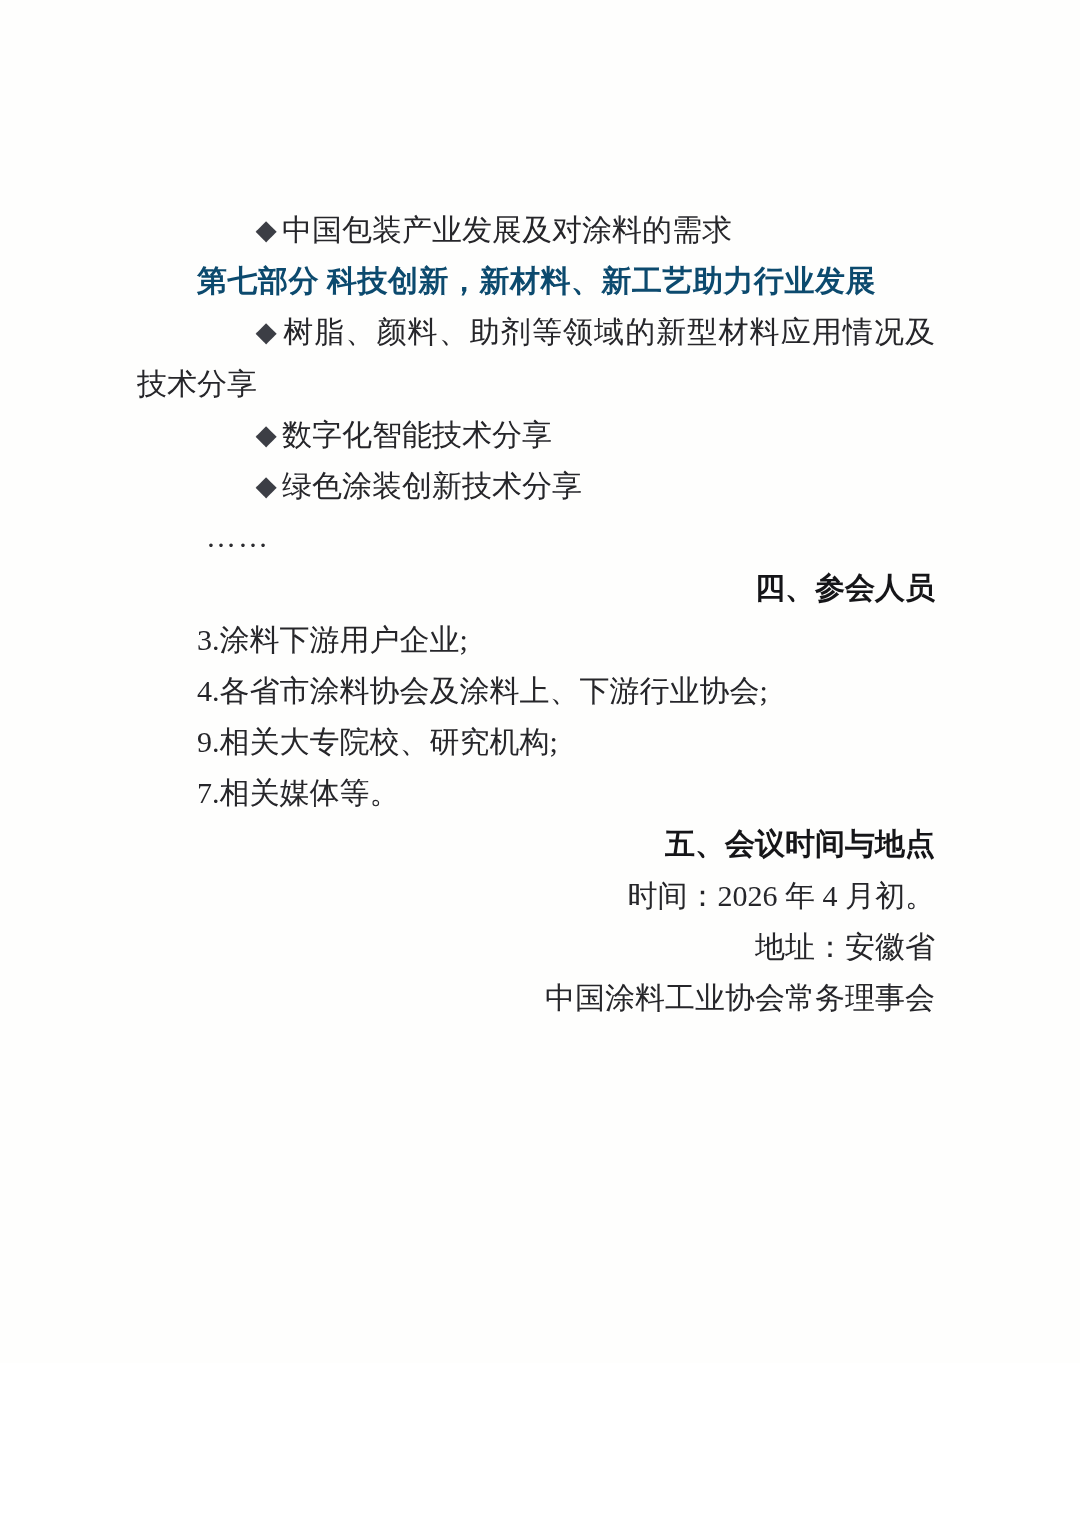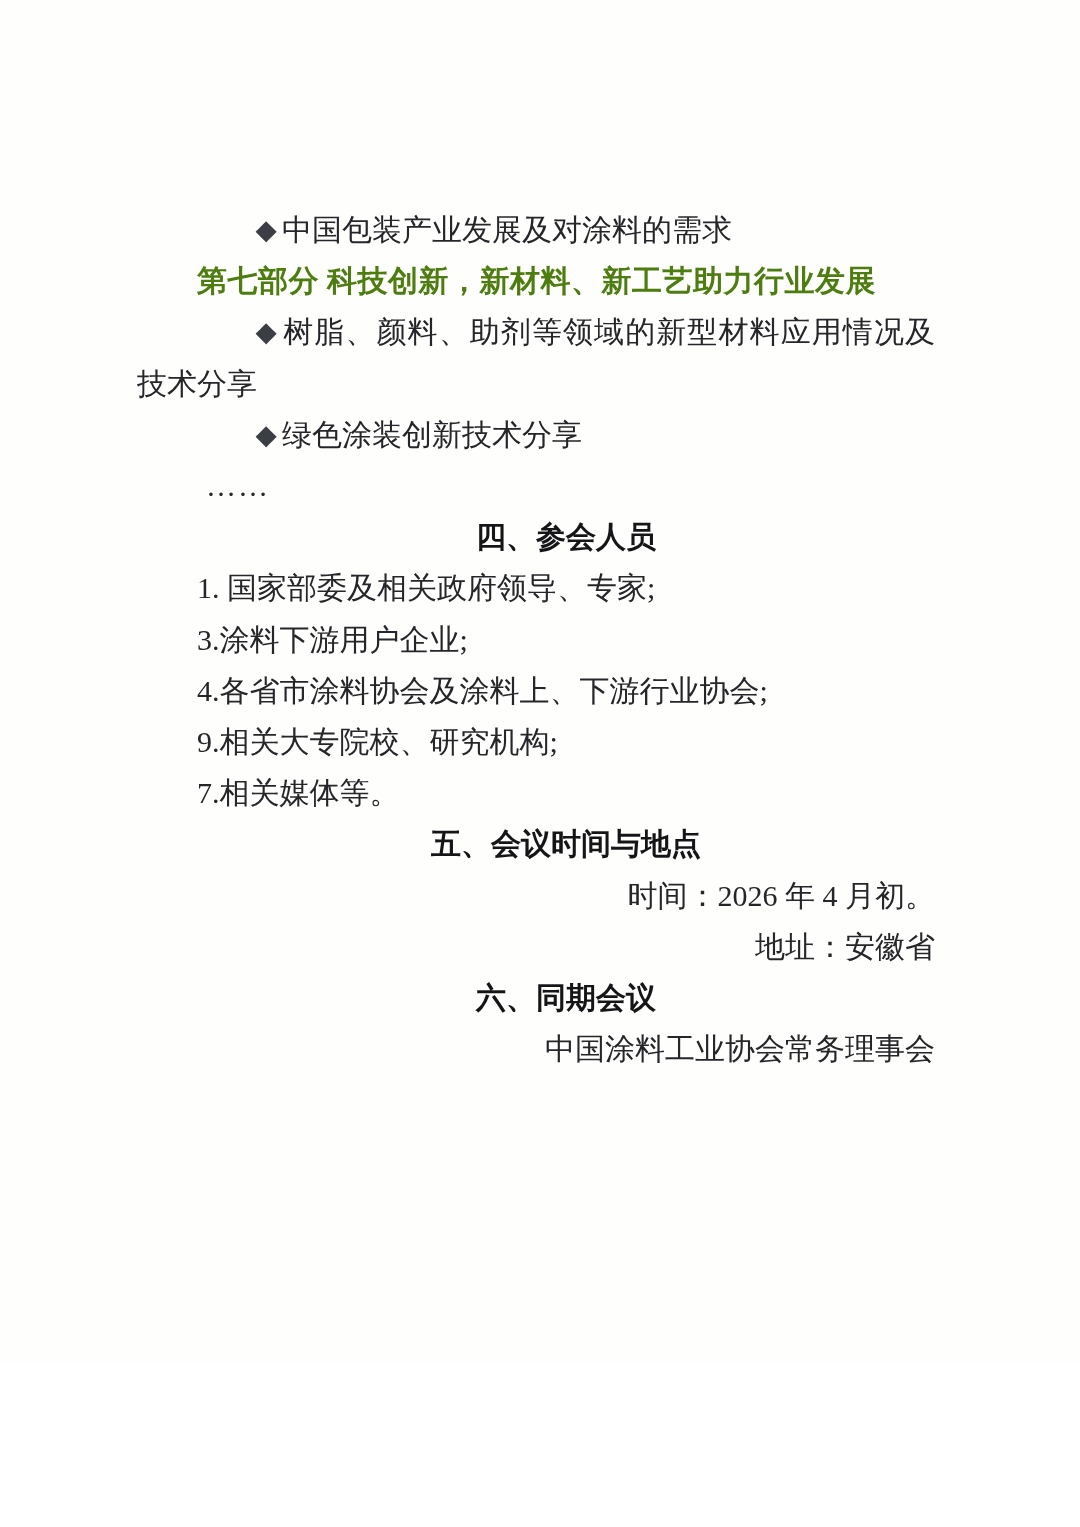--- a/index.html
+++ b/index.html
@@ -35,29 +35,29 @@
     text-indent: 2em;
   }
   .bullet-line .bullet {
     display: inline-block;
     color: #3c3e45;
     transform: scale(0.92);
     margin-right: 2px;
   }
   .part-heading {
     font-weight: 700;
-    color: #4d7c0f;
+    color: #0c4a6e;
     letter-spacing: 0.5px;
     font-family: "Liberation Serif", serif;
   }
   .num-heading {
     font-weight: 700;
     color: #151518;
     font-family: "Liberation Sans", sans-serif;
-    text-align: center;
+    text-align: right;
   }
   .ellipsis-line {
     text-indent: 2.3em;
     letter-spacing: 2px;
     color: #2c2c30;
   }
   .plain-line {
     text-align: right;
   }
   .page-number {
@@ -77,39 +77,38 @@
 <div class="page">
 
   <main class="content">
 
     <p class="bullet-line indent"><span class="bullet">◆</span><span>中国包装产业发展及对涂料的需求</span></p>
 
     <h2 class="part-heading indent">第七部分 科技创新，新材料、新工艺助力行业发展</h2>
 
     <p class="bullet-line indent"><span class="bullet">◆</span><span>树脂、颜料、助剂等领域的新型材料应用情况及技术分享</span></p>
 
+    <p class="bullet-line indent"><span class="bullet">◆</span><span>数字化智能技术分享</span></p>
 
     <p class="bullet-line indent"><span class="bullet">◆</span><span>绿色涂装创新技术分享</span></p>
 
     <p class="ellipsis-line">……</p>
 
     <h2 class="num-heading indent">四、参会人员</h2>
 
-    <p class="indent">1. 国家部委及相关政府领导、专家;</p>
     <p class="indent">3.涂料下游用户企业;</p>
     <p class="indent">4.各省市涂料协会及涂料上、下游行业协会;</p>
     <p class="indent">9.相关大专院校、研究机构;</p>
     <p class="indent">7.相关媒体等。</p>
 
     <h2 class="num-heading indent">五、会议时间与地点</h2>
 
     <p class="indent plain-line">时间：2026 年 4 月初。</p>
     <p class="indent plain-line">地址：安徽省</p>
 
-    <h2 class="num-heading indent">六、同期会议</h2>
 
     <p class="indent plain-line">中国涂料工业协会常务理事会</p>
 
   </main>
 
   <div class="page-number">— 4 —</div>
 
 </div>
 
 </body></html>

